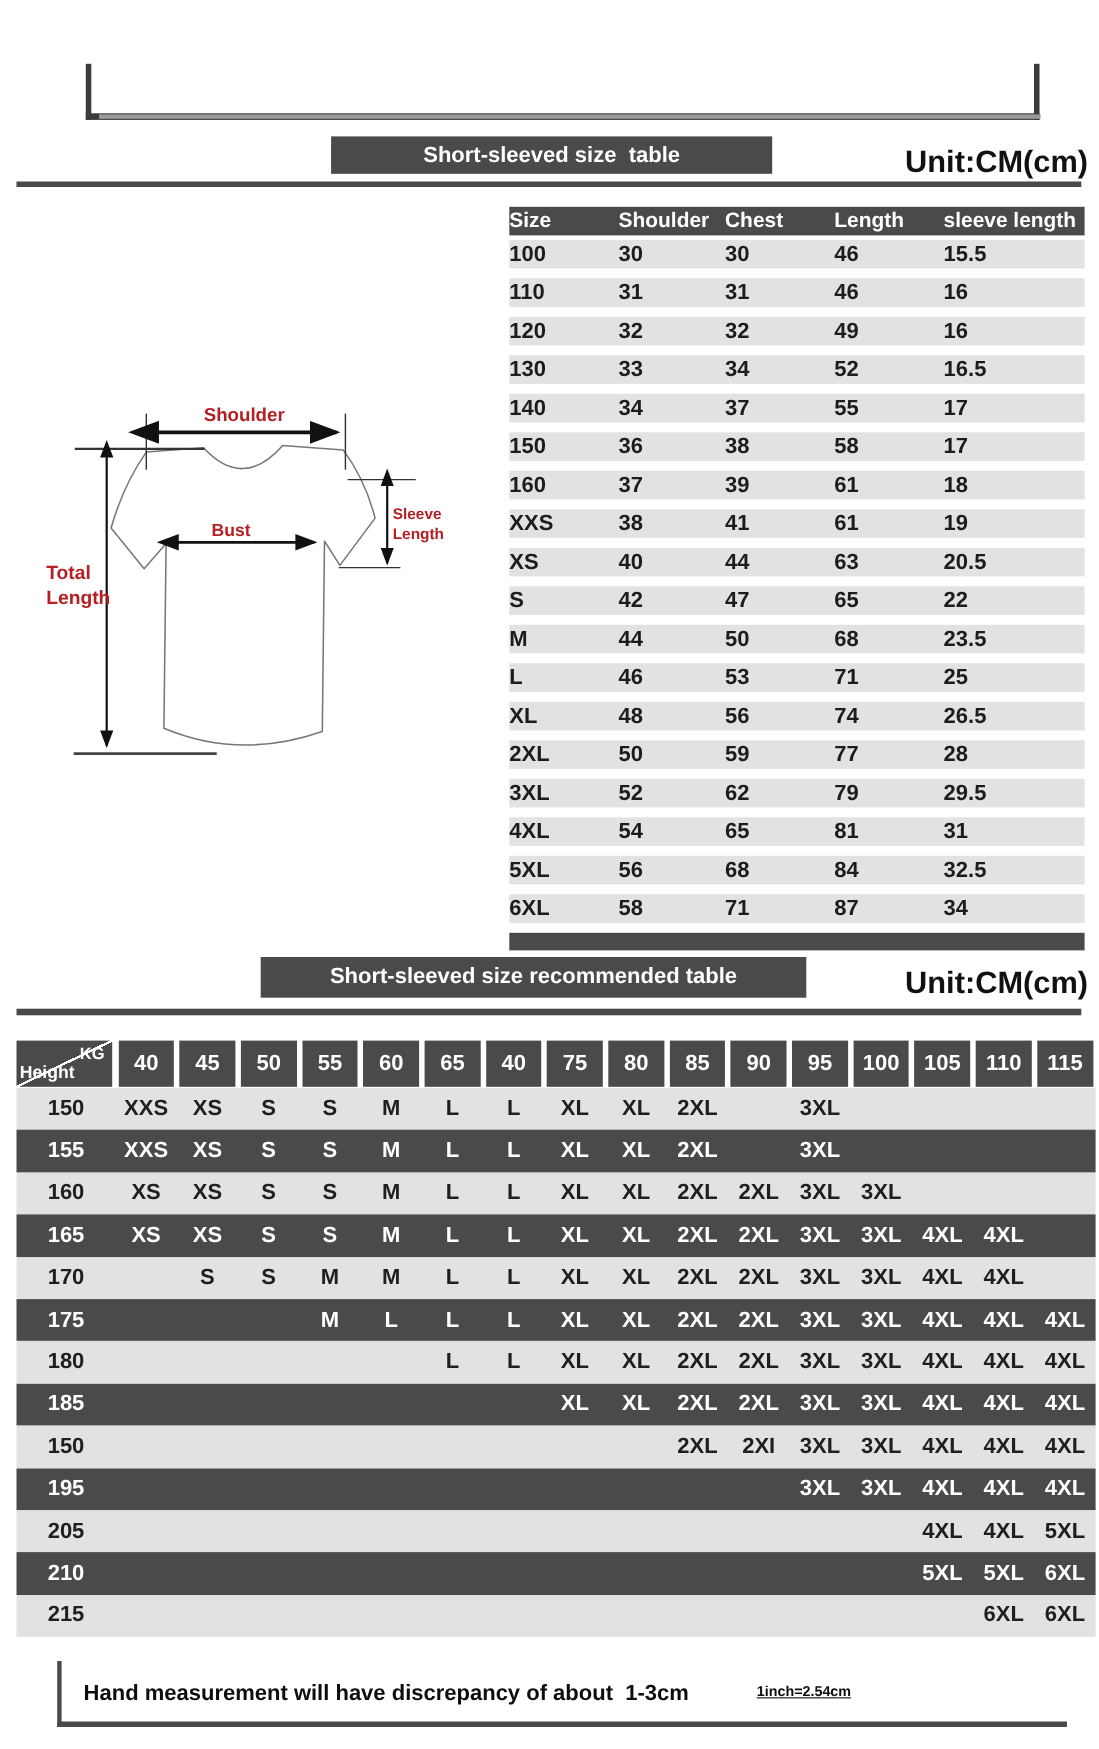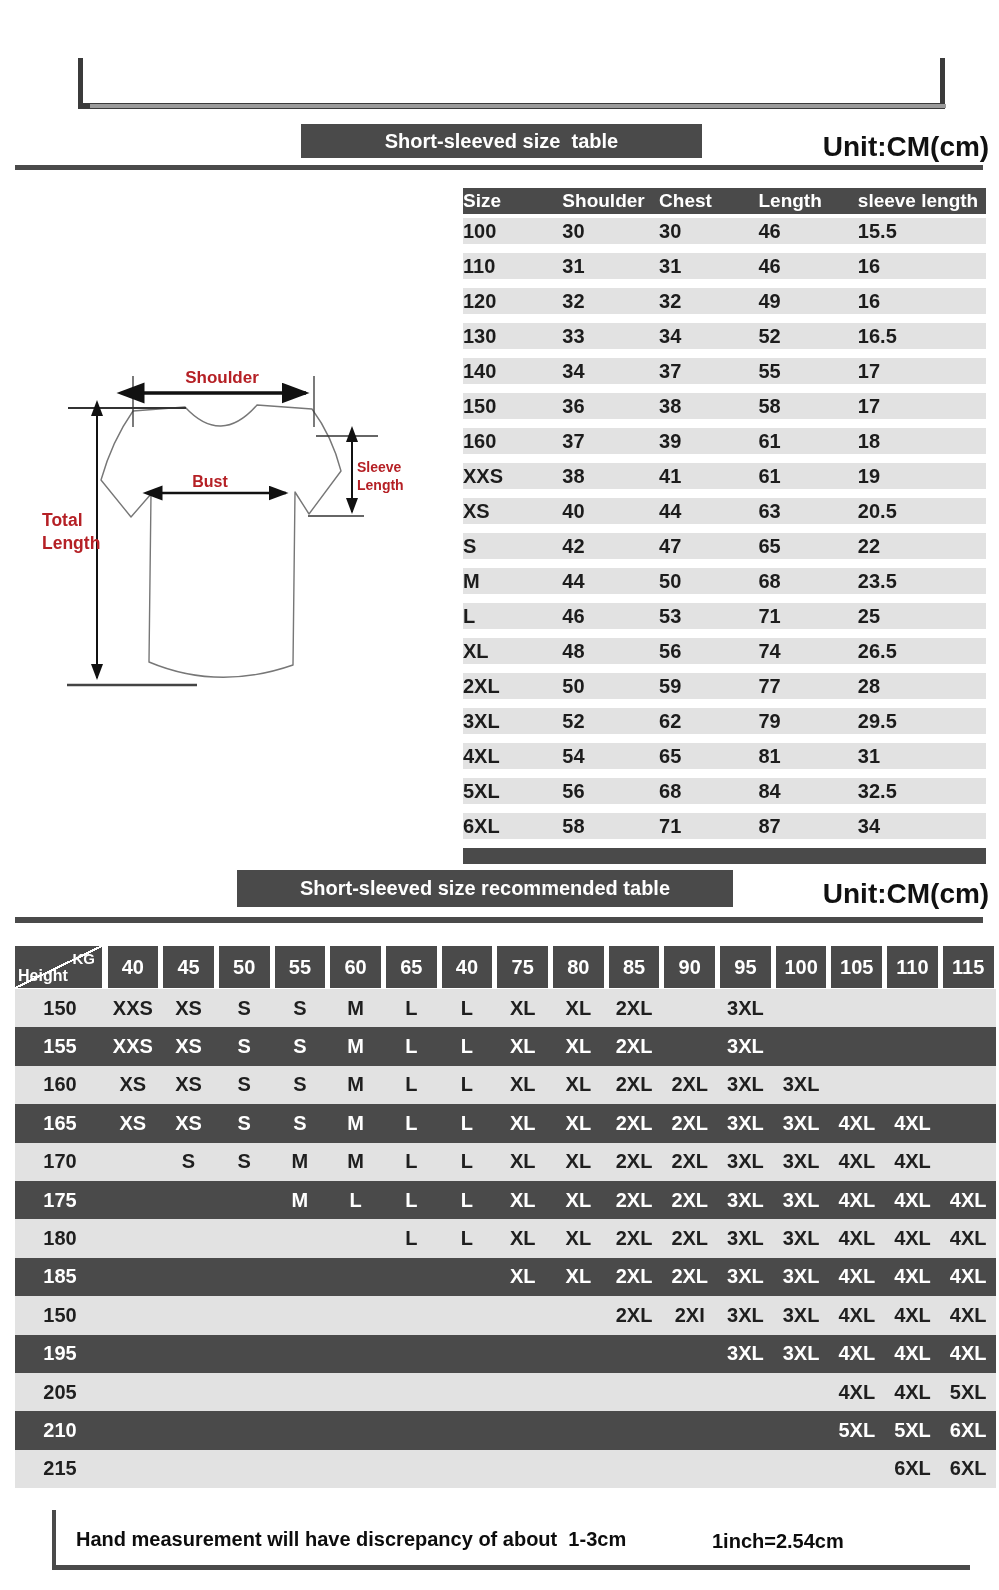--- a/index.html
+++ b/index.html
@@ -45,21 +45,21 @@
   #rec-body{position:absolute;left:15px;top:989px;width:981px;}
   .rrow{height:38.4px;display:grid;grid-template-columns:90px repeat(16,1fr);
         align-items:center;text-align:center;font-size:20px;}
   .rrow.light{background:#e2e2e2;color:#1f1f1f;}
   .rrow.dark{background:#4a4a4a;color:#fff;}
 
   
   #footer-vline{position:absolute;left:52px;top:1510px;width:4px;height:60px;background:#4a4a4a;}
   #footer-hline{position:absolute;left:52px;top:1565px;width:918px;height:5px;background:#4a4a4a;}
   #footer-note{position:absolute;left:76px;top:1528px;font-size:20px;white-space:pre;}
-  #footer-conv{position:absolute;left:712px;top:1530px;font-size:20px;}
+  #footer-conv{position:absolute;left:688px;top:1530px;font-size:13px;text-decoration:underline;}
 
   
   #diagram{position:absolute;left:20px;top:330px;}
   #diagram text{font-family:"Liberation Sans",sans-serif;font-weight:bold;}
 </style>
 </head>
 <body>
 
 <div id="page">
 

